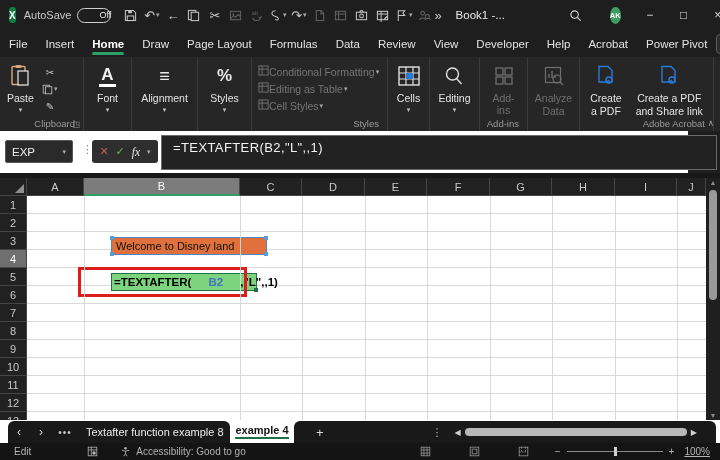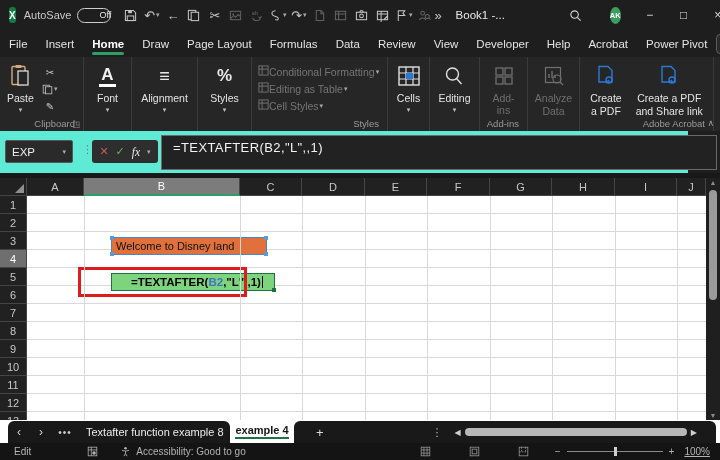--- a/index.html
+++ b/index.html
@@ -62,21 +62,21 @@
     padding:0 2px 1px 2px; }
   .alignicon { color:#e8e8e8; font-size:18px; line-height:.8; }
   .pct { color:#e8e8e8; font-size:17px; font-weight:bold; }
   #styles-group { flex-direction:column; align-items:flex-start; padding:7px 8px 0 6px; }
   .style-item { display:flex; align-items:center; color:#757575; font-size:10.5px;
     height:15px; margin-bottom:2px; white-space:nowrap; }
   .style-item svg { width:11px; height:11px; }
   #collapse-ribbon { position:absolute; right:6px; bottom:3px; color:#9b9b9b; font-size:9px; }
 
   
-  #formulabar { left:0; top:131px; width:688px; height:42px; background:#5eead4; }
+  #formulabar { left:0; top:131px; width:688px; height:42px; background:#ffffff; }
   #namebox { position:absolute; left:5px; top:9px; width:68px; height:23px; background:#2a2a2a;
     border:1px solid #565656; border-radius:2px; color:#eee; font-size:11.5px; display:flex;
     align-items:center; padding:0 6px; }
   #namebox .nchev { margin-left:auto; font-size:7px; color:#aaa; }
   #fb-dots { position:absolute; left:82px; top:12px; color:#777; font-size:11px; }
   #fxgroup { position:absolute; left:92px; top:9px; width:66px; height:23px; background:#2e2e2e;
     border-radius:3px; display:flex; align-items:center; justify-content:space-around; padding:0 4px; }
   .fb-cancel { color:#c65b5b; font-size:11px; }
   .fb-enter { color:#6fae6f; font-size:11px; }
   .fb-fx { color:#e8e8e8; font-size:11.5px; font-style:italic; font-family:"Liberation Serif", serif; }
@@ -98,23 +98,23 @@
   .rowhead { width:27px; height:18px; background:#212121; border-right:1px solid #454545;
     border-bottom:1px solid #454545; color:#c8c8c8; font-size:11px; display:flex; align-items:center;
     justify-content:center; }
   .rowhead.sel { background:#6f6f6f; color:#fff; }
   #cells { position:absolute; left:27px; top:23px; width:679px; height:224px;
     background:repeating-linear-gradient(to bottom, #ffffff 0 17px, #d9d9d9 17px 18px); }
   .vline { position:absolute; top:0; bottom:0; width:1px; background:#d9d9d9; }
   #cell-b2 { position:absolute; left:84px; top:41px; width:156px; height:18px; background:#E0713C;
     border:1px solid #4a86c8; color:#111; font-size:11px; display:flex; align-items:center; padding-left:4px; }
   .handle { position:absolute; width:4px; height:4px; background:#5B9BD5; }
-  #cell-b4 { position:absolute; left:84px; top:77px; width:164px; height:18px; background:#7CD47C;
+  #cell-b4 { position:absolute; left:84px; top:77px; width:146px; height:18px; background:#7CD47C;
     border:1px solid #1E7145; color:#000; font-size:11.5px; font-weight:bold; display:flex;
-    align-items:center; padding-left:19px; white-space:nowrap; }
+    align-items:center; padding-left:2px; white-space:nowrap;gap:17px; }
   #cell-b4 .ref { color:#4472C4; }
   .cursorbar { display:inline-block; width:1px; height:12px; background:#000; margin-left:1px; }
   #b4-fill { position:absolute; right:-2px; bottom:-2px; width:4px; height:4px; background:#1E7145; }
   #red-annot { position:absolute; left:51px; top:71px; width:169px; height:30px; border:3px solid #DD1C1C; }
   #vscroll { position:absolute; right:0; top:5px; width:14px; height:242px; background:#1f1f1f; }
   #vthumb { position:absolute; left:3px; top:12px; width:8px; height:110px; background:#9a9a9a; border-radius:4px; }
   .varrow { position:absolute; left:0; width:14px; text-align:center; color:#8a8a8a; font-size:7px; }
 
   
   #tabbar { left:0; top:420px; width:720px; height:23px; background:#ffffff; }

